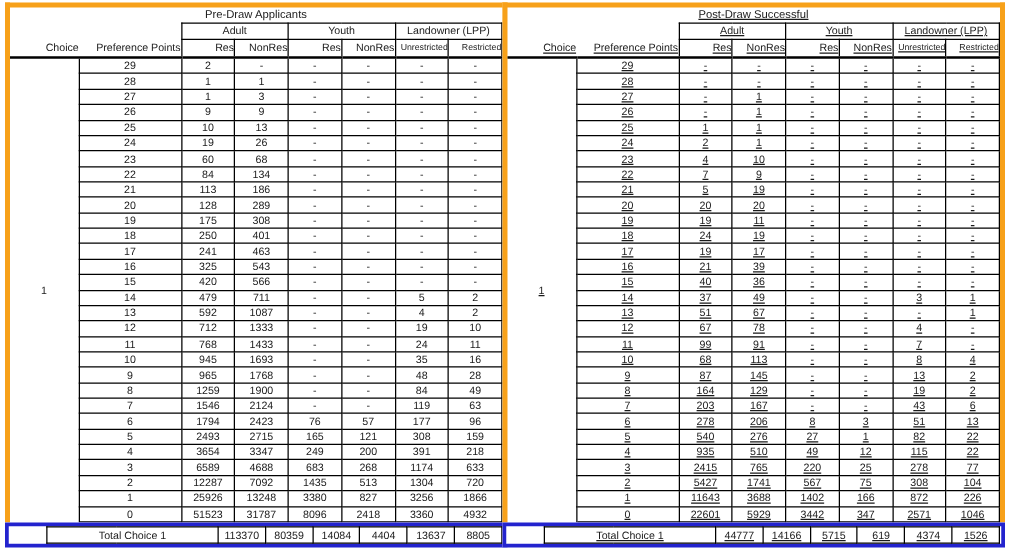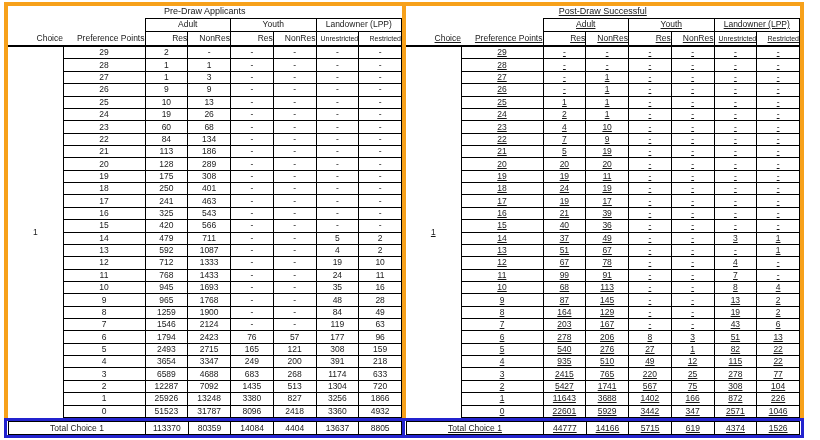--- a/index.html
+++ b/index.html
@@ -24,21 +24,21 @@
   .group-row td.gh { border: 1px solid #000000; }
   .group-row td.nob { border: none; }
   .sub-row td { height: 15px; border: none; border-bottom: 2px solid #000; text-align: right; }
   .sub-row td.sh { border: 1px solid #000; border-bottom: 2px solid #000; }
   .sub-row td.small { font-size: 7px; }
   tbody td { border: 1px solid #000; }
   td.choice-cell { border: none; border-right: 1px solid #000; vertical-align: middle; }
   td.pref-cell, td.val-cell { border: 1px solid #000; }
 
   .blue-frame { height: 20px; border: 3px solid var(--blue, #2323CE); background: #fff; padding: 0 1px; display: flex; align-items: stretch; }
-  table.grid.total { width: 100%; height: 100%; }
+  table.grid.total { width: 100%; height: 100%; margin-left: 29px; }
   .total td { border: 1px solid #000; font-size: 8.5px; }
 </style>
 </head>
 <body>
 
 <div class="page">
   <div id="tables-root">
       <div class="tbl-block t0">
     <div class="orange-frame">
       <table class="grid main">

